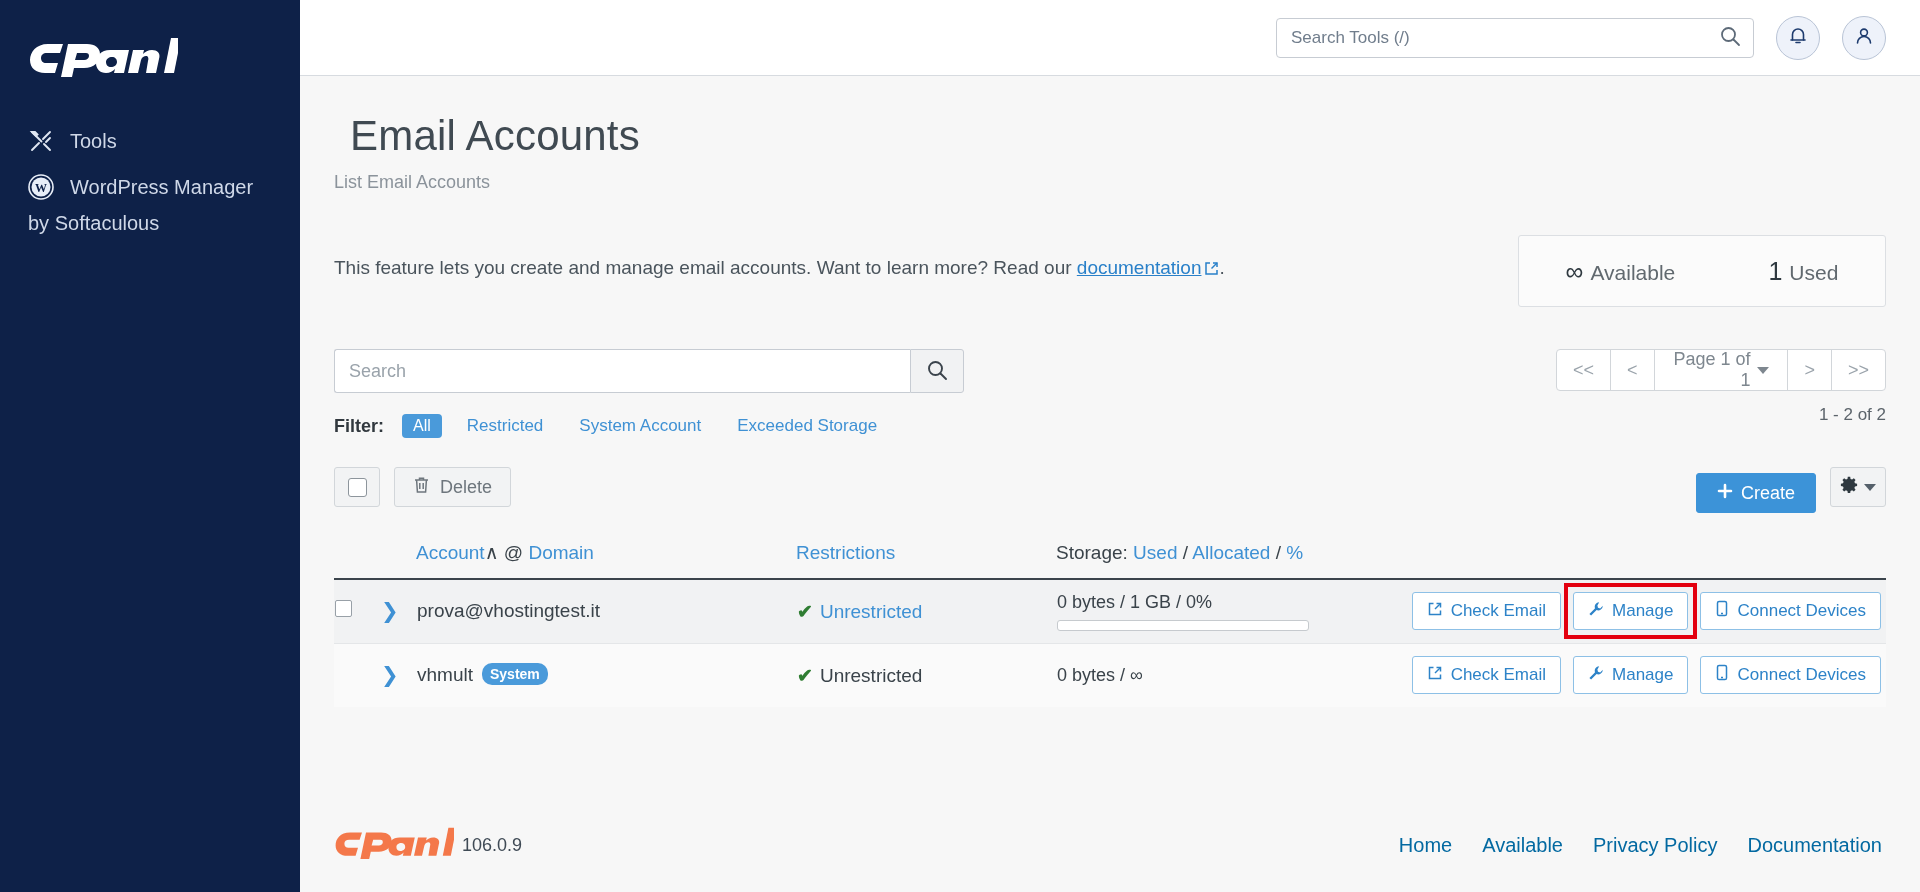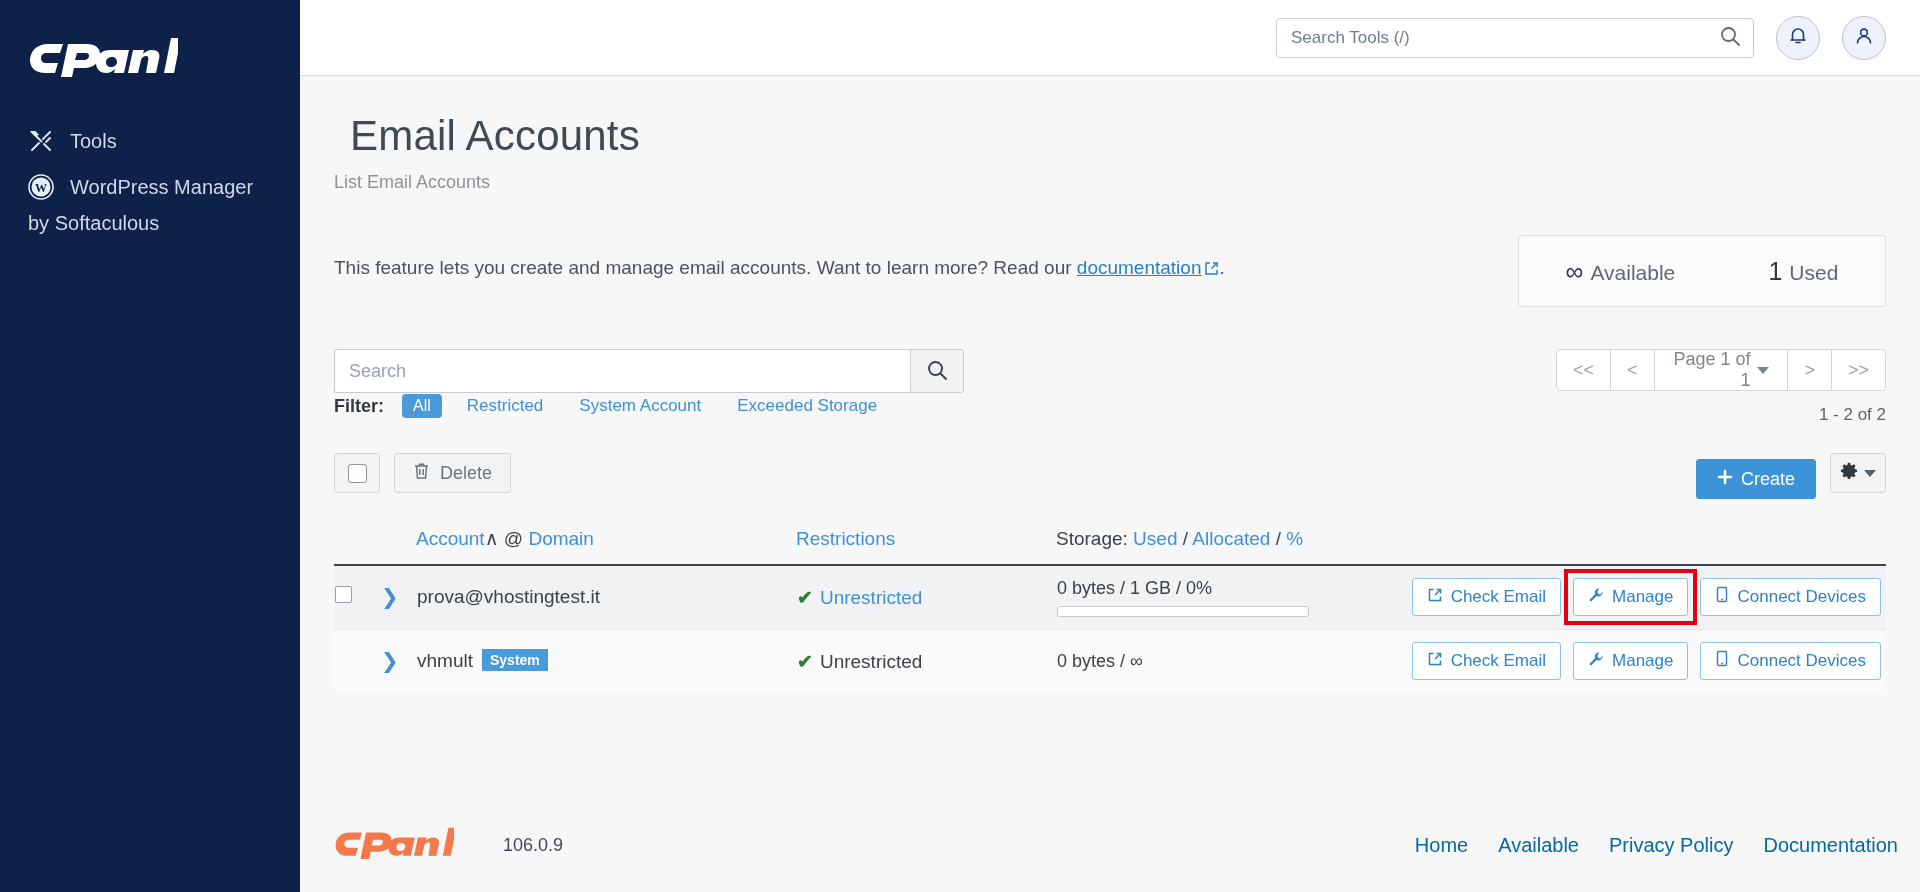--- a/index.html
+++ b/index.html
@@ -100,21 +100,21 @@
     font-size: 18px; color: #5a646d; outline: none;
     font-family: "Liberation Sans", sans-serif; background: #fff;
   }
   .searchbar input::placeholder { color: #9aa3ab; }
   .searchbar button {
     width: 54px; border: 1px solid #c7ccd3; background: #f1f2f3;
     border-radius: 0 3px 3px 0; cursor: pointer;
     display: flex; align-items: center; justify-content: center;
   }
   .filter-row {
-    display: flex; align-items: center; gap: 14px; 
+    display: flex; align-items: center; gap: 14px; margin-top: 20px;
     font-size: 18px;
   }
   .filter-label { font-weight: bold; color: #31383e; margin-right: 4px; }
   .chip {
     padding: 3px 11px; border-radius: 4px; cursor: pointer;
     color: #3f91d4; font-size: 17px;
   }
   .chip.active { background: #4a9ada; color: #fff; font-size: 16px; }
 
   .pager-wrap { width: 330px; flex: none; text-align: right; }
@@ -176,21 +176,21 @@
   .col-restr { width: 260px; }
   .col-stor { width: 330px; }
   table.acct tbody tr { height: 64px; }
   table.acct tbody tr.r1 { background: #f1f2f3; }
   table.acct tbody tr.r2 { background: #fafafa; border-top: 1px solid #e4e6e8; }
   table.acct td { font-size: 19px; color: #3a434a; vertical-align: middle; }
   .row-cb { width: 17px; height: 17px; border: 1px solid #98a0a7; border-radius: 2px; background: #fff; cursor: pointer; }
   .chev { color: #3f91d4; font-size: 21px; cursor: pointer; }
   .sys-badge {
     background: #4a9ada; color: #fff; font-size: 14px; font-weight: bold;
-    padding: 3px 8px; border-radius: 0; margin-left: 9px; vertical-align: 2px;
+    padding: 3px 8px; border-radius: 10px; margin-left: 9px; vertical-align: 2px;
   }
   .unrestricted { color: #3f91d4; }
   .chk { color: #2f7d32; font-weight: bold; margin-right: 7px; }
   .stor-txt { font-size: 18px; color: #3a434a; }
   .stor-bar {
     width: 252px; height: 11px; border: 1px solid #c6cace; border-radius: 3px;
     background: #fff; margin-top: 7px;
   }
   .row-actions { display: flex; justify-content: flex-end; gap: 12px; padding-right: 4px; }
   .act-btn {
@@ -199,22 +199,22 @@
     display: flex; align-items: center; gap: 8px; cursor: pointer;
   }
   .hl-wrap { position: relative; display: inline-flex; }
   .hl-wrap::after {
     content: ""; position: absolute; left: -9px; top: -9px; right: -9px; bottom: -9px;
     border: 4px solid #e3000f; pointer-events: none;
   }
 
   
   .footer {
-    position: absolute; left: 34px; right: 22px; bottom: 28px;
-    display: flex; align-items: center; gap: 41px;
+    position: absolute; left: 34px; right: 38px; bottom: 28px;
+    display: flex; align-items: center;
   }
   .foot-ver { font-size: 18px; color: #3f4a55; margin-left: 8px; }
   .foot-links { margin-left: auto; display: flex; gap: 30px; }
   .foot-links a { color: #0369a1; text-decoration: none; font-size: 20px; }
 </style>
 </head>
 <body>
 
 <div class="app">
 

